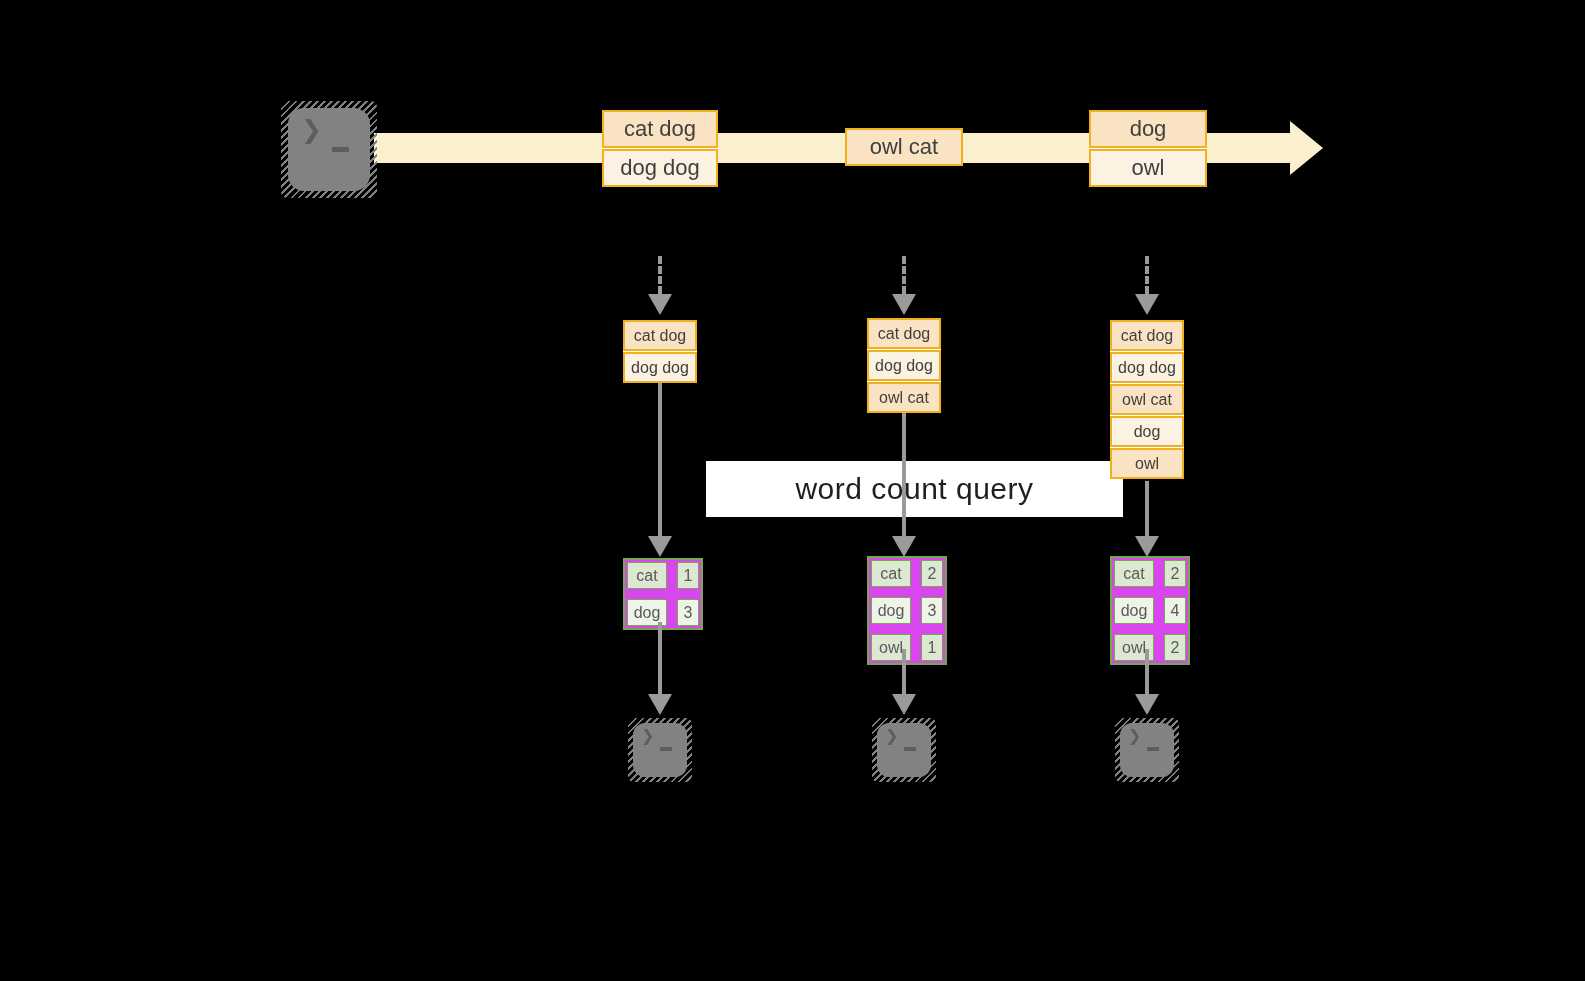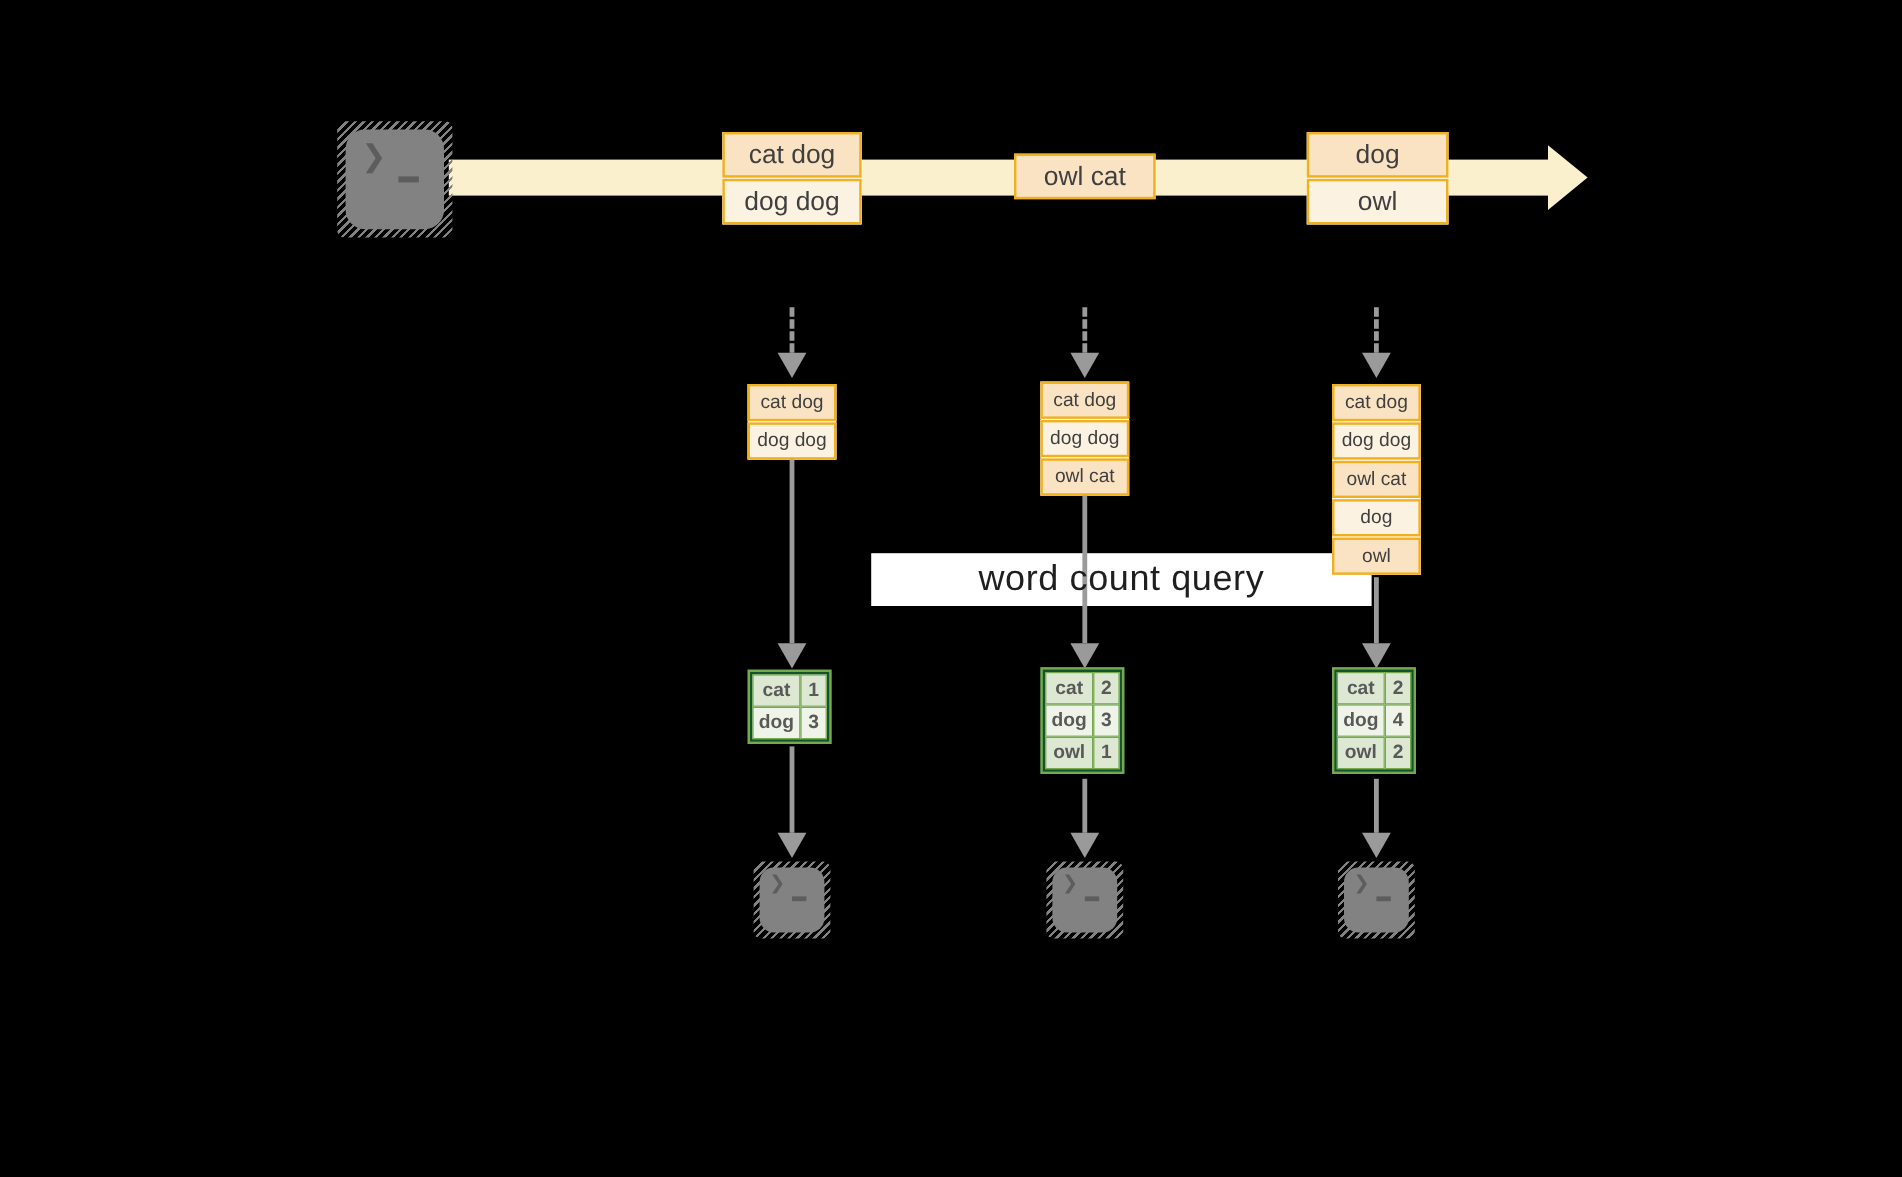--- a/index.html
+++ b/index.html
@@ -43,22 +43,22 @@
   .query-box{background:#fff;}
   .query-label{
     position:absolute;inset:0;display:flex;align-items:center;justify-content:center;
     z-index:3;font-size:30px;font-weight:300;letter-spacing:0.5px;
     color:var(--label-text,#1F1F1F);
   }
 
   
   .ctable{
     display:grid;grid-template-columns:40px 22px;grid-auto-rows:27px;
-    gap:0;padding:2px;box-sizing:border-box;
-    border:2px solid var(--green-border,#76A94D);background:#14532d;z-index:2;font-weight:bold;
+    gap:10px;padding:2px;box-sizing:border-box;
+    border:2px solid var(--green-border,#76A94D);background:#d946ef;z-index:2;
   }
   .tcell{
     box-sizing:border-box;border:1px solid var(--green-border,#76A94D);
     display:flex;align-items:center;justify-content:center;
     font-size:16px;color:var(--table-text,#595959);
   }
   .tcell.dark{background:var(--green-fill-dark,#DDE8D2);}
   .tcell.light{background:var(--green-fill-light,#EEF4E8);}
 
   
@@ -100,21 +100,21 @@
 
   <div class="abs batch" style="left:845px;top:128px;width:118px;">
     <div class="bcell big dark">owl cat</div>
   </div>
 
   <div class="abs batch" style="left:1089px;top:110px;width:118px;">
     <div class="bcell big dark">dog</div>
     <div class="bcell big light">owl</div>
   </div>
 
-  <div class="abs query-box" style="left:726px;top:461px;width:417px;height:44px;">
+  <div class="abs query-box" style="left:706px;top:461px;width:417px;height:56px;">
     <span class="query-label">word count query</span>
   </div>
 
   <div class="abs dash-line" style="left:658px;top:256px;height:38px;"></div>
   <div class="abs ahead" style="left:648px;top:294px;"></div>
 
   <div class="abs batch" style="left:623px;top:320px;width:74px;">
     <div class="bcell sm dark">cat dog</div>
     <div class="bcell sm light">dog dog</div>
   </div>

